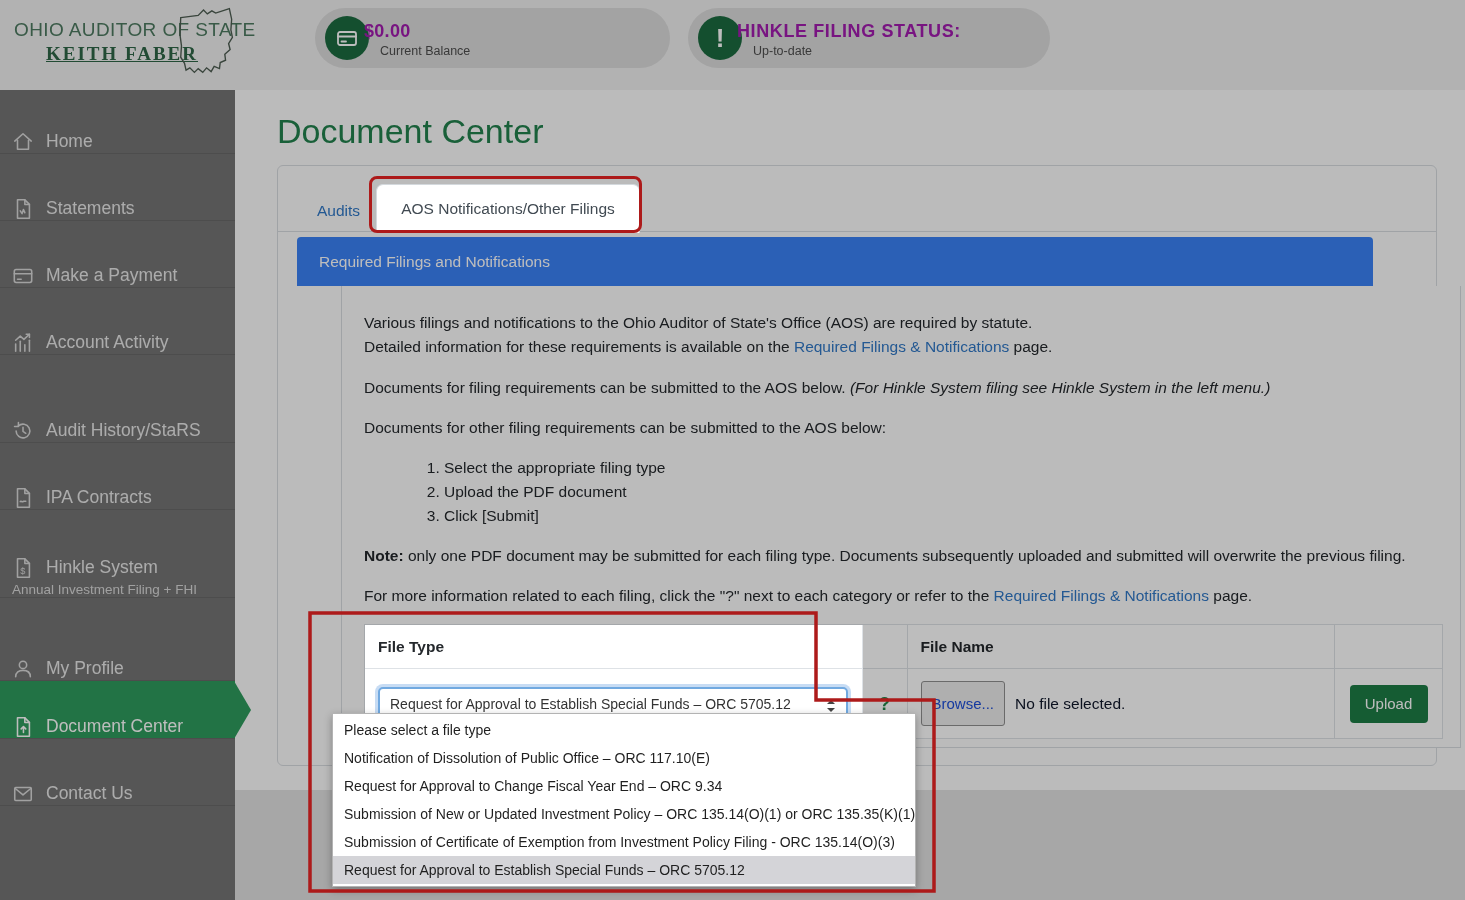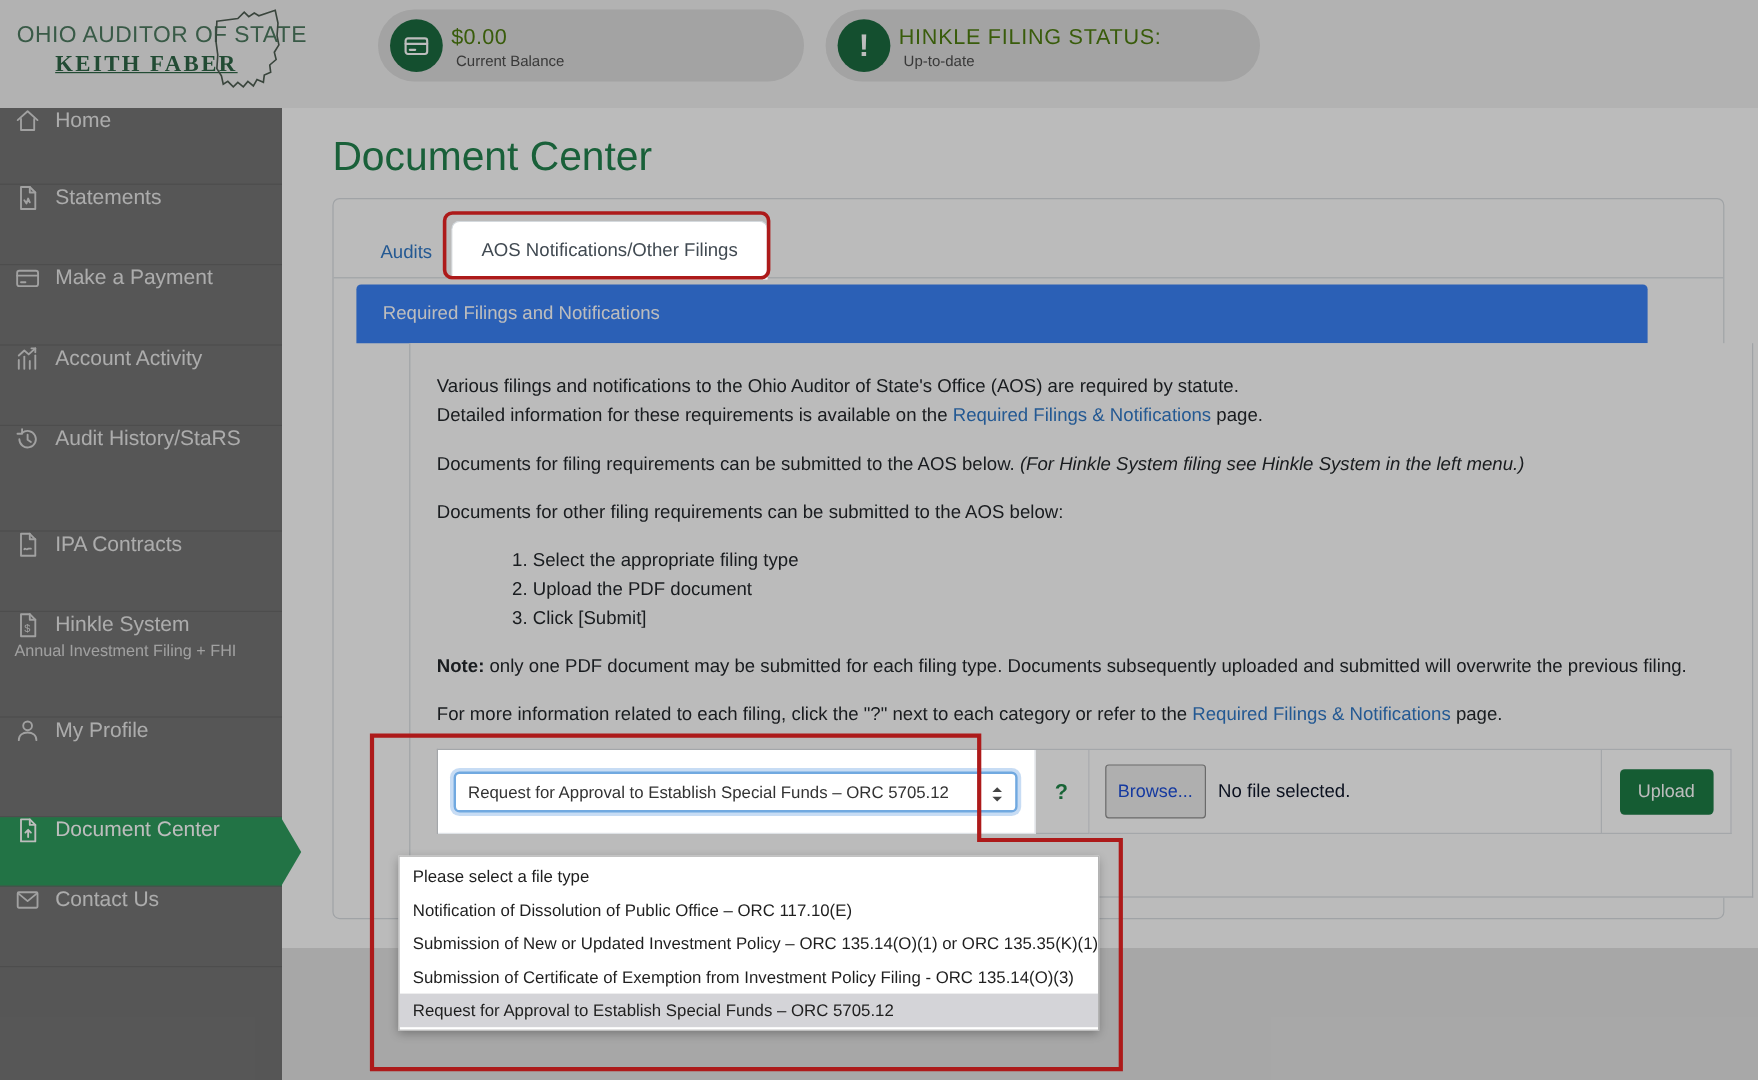--- a/index.html
+++ b/index.html
@@ -14,26 +14,26 @@
   
   .top-header { position:absolute; left:0; top:0; width:1465px; height:90px; background:#f1f1f1; }
   .logo { position:absolute; left:14px; top:10px; width:216px; height:72px; }
   .logo-line1 { margin-top:9px; font-size:19px; letter-spacing:.4px; color:#4d7a60; white-space:nowrap; }
   .logo-line2 { margin-top:2px; text-align:center; font-family:"Liberation Serif", serif; font-weight:bold; font-size:19px; letter-spacing:2px; color:#2f6647;text-decoration:underline; }
   .ohio-outline { position:absolute; right:-10px; top:-6px; }
   .pill { position:absolute; top:8px; height:60px; background:#dcdcdc; border-radius:30px; }
   .pill-balance { left:315px; width:355px; }
   .pill-hinkle { left:688px; width:362px; }
   .pill-icon { position:absolute; left:10px; top:8px; width:44px; height:44px; border-radius:50%; background:#1c6b40; display:flex; align-items:center; justify-content:center; }
-  .pill-main { position:absolute; left:61px; top:13px; font-weight:normal; font-size:18px; color:#4d7c0f; letter-spacing:.3px; white-space:nowrap; }
+  .pill-main { position:absolute; left:49px; top:13px; font-weight:bold; font-size:18px; color:#a21caf; letter-spacing:.3px; white-space:nowrap; }
   .pill-sub { position:absolute; left:65px; top:36px; font-size:12.5px; color:#4e4e4e; white-space:nowrap; }
   .excl { color:#fff; font-weight:bold; font-size:26px; font-family:"Liberation Sans",sans-serif; }
   
   .sidebar { position:absolute; left:0; top:90px; width:235px; height:810px; background:#757575; z-index:10; }
-  .side-item { position:relative; padding:0 12px; display:flex; flex-direction:column; justify-content:flex-start; border-bottom:1px solid #686868; color:#e8e8e8; font-size:17.5px; cursor:pointer; }
+  .side-item { position:relative; padding:0 12px; display:flex; flex-direction:column; justify-content:flex-end; border-bottom:1px solid #686868; color:#e8e8e8; font-size:17.5px; cursor:pointer; }
   .side-item svg { vertical-align:middle; margin-right:12px; }
   .side-sub { font-size:13.5px; color:#d9d9d9; margin-top:3px; }
   .side-item.active { background:#2f9c5e; color:#ffffff; }
   .side-item.active::after { content:""; position:absolute; right:-16px; top:50%; margin-top:-29px; border-top:29px solid transparent; border-bottom:29px solid transparent; border-left:17px solid #2f9c5e; }
   
   .main { position:absolute; left:235px; top:90px; width:1230px; height:700px; background:#fdfdfd; }
   .below-main { position:absolute; left:235px; top:790px; width:1230px; height:110px; background:#e2e2e2; }
   .page-title { position:absolute; left:42px; top:22px; font-size:34px; font-weight:400; color:#23824e; }
   .card { position:absolute; left:42px; top:75px; width:1160px; height:601px; background:#fdfdfd; border:1px solid #d8dce0; border-radius:6px; }
   .tabstrip { position:relative; height:66px; border-bottom:1px solid #d8dce0; }
@@ -210,20 +210,26 @@
         <li>Click [Submit]</li>
       </ol>
       <p>
         <b>Note:</b><span> only one PDF document may be submitted for each filing type. Documents subsequently uploaded and submitted will overwrite the previous filing.</span>
       </p>
       <p>
         <span>For more information related to each filing, click the "?" next to each category or refer to the </span><a>Required Filings &amp; Notifications</a><span> page.</span>
       </p>
 
       <div class="ftable">
+        <div class="frow fhead">
+          <div class="fcell col-ft lift">File Type</div>
+          <div class="fcell col-help"></div>
+          <div class="fcell col-fn">File Name</div>
+          <div class="fcell col-act"></div>
+        </div>
         <div class="frow fbody">
           <div class="fcell col-ft lift">
             <div class="selectbox">
               <span class="selecttext">Request for Approval to Establish Special Funds – ORC 5705.12</span>
               <svg class="sel-arrows" width="10" height="14" viewBox="0 0 10 14">
                   <path d="M5 1 L9 5 H1 Z" fill="#444"></path>
                   <path d="M5 13 L1 9 H9 Z" fill="#444"></path>
                 </svg>
             </div>
           </div>
@@ -241,20 +247,21 @@
       </div>
     </div>
   </div>
 </div>
 
 <div class="below-main"></div>
 
 <div class="dropdown">
   <div class="option">Please select a file type</div>
   <div class="option">Notification of Dissolution of Public Office – ORC 117.10(E)</div>
+  <div class="option">Request for Approval to Change Fiscal Year End – ORC 9.34</div>
   <div class="option">Submission of New or Updated Investment Policy – ORC 135.14(O)(1) or ORC 135.35(K)(1)</div>
   <div class="option">Submission of Certificate of Exemption from Investment Policy Filing - ORC 135.14(O)(3)</div>
   <div class="option selected">Request for Approval to Establish Special Funds – ORC 5705.12</div>
 </div>
 
 <div class="overlay"></div>
 <div class="redbox1"></div>
 <svg class="redbox2" width="1465" height="900" viewBox="0 0 1465 900">
   <path d="M310 613 L816 613 L816 700 L934 700 L934 891 L310 891 Z" fill="none" stroke="#ad1a1a" stroke-width="3.5"></path>
 </svg>

